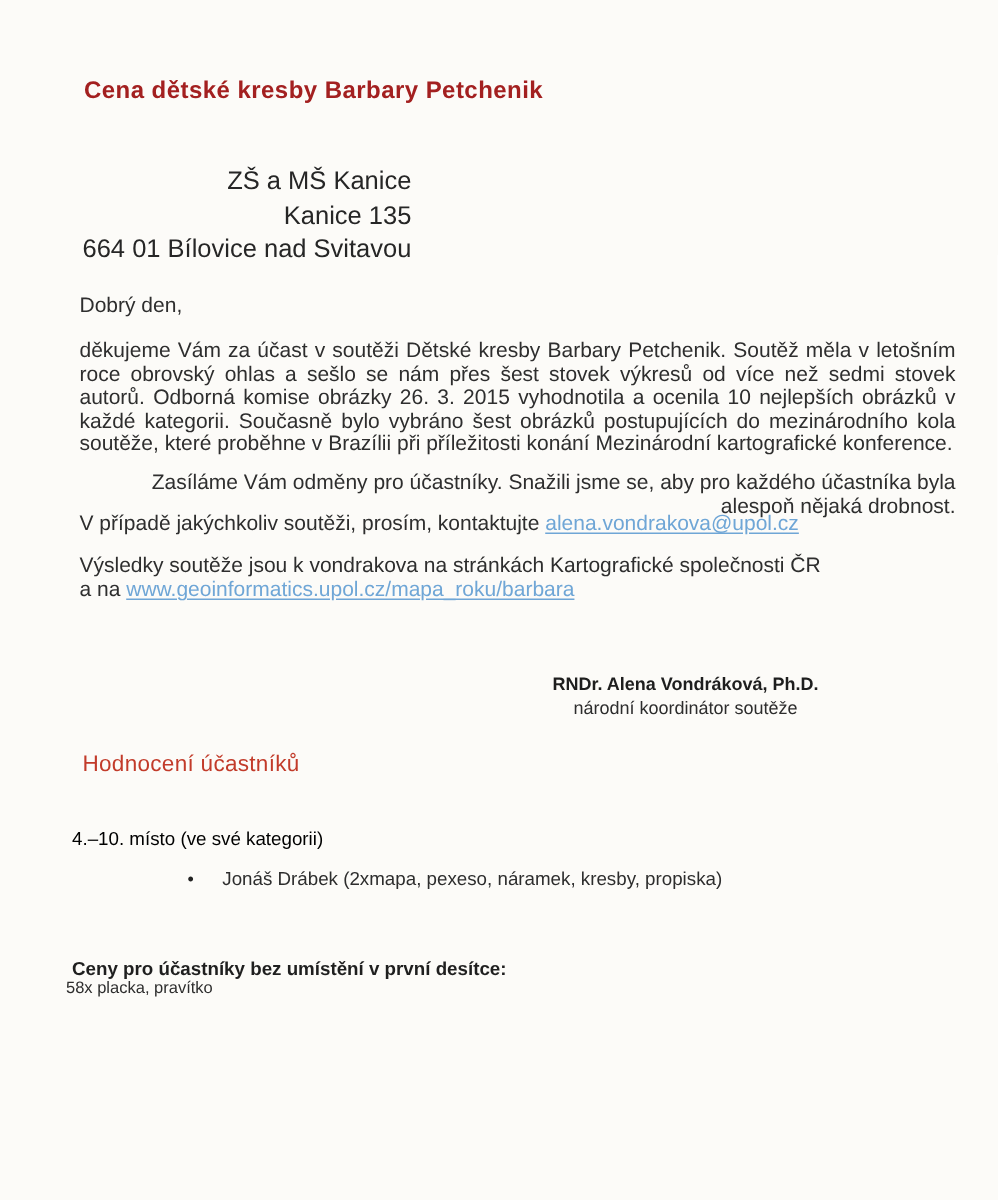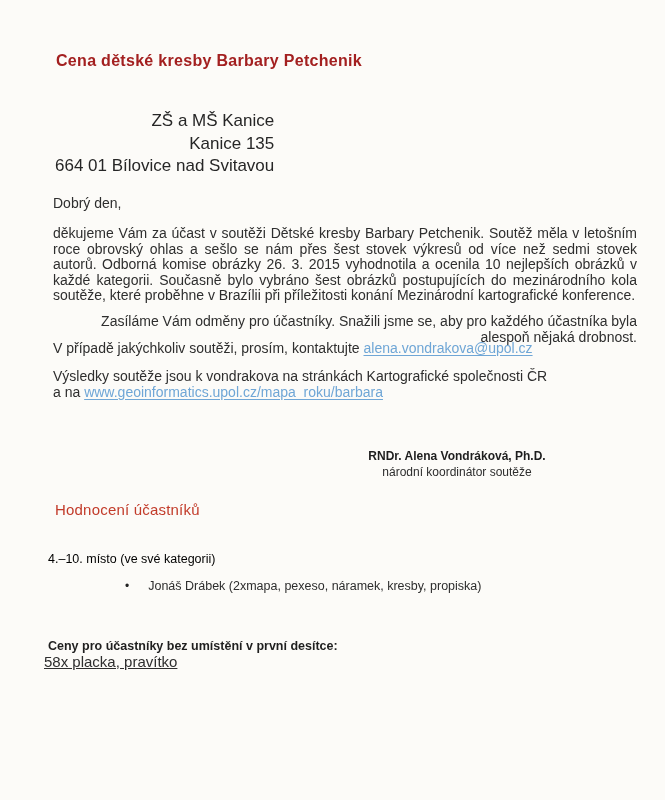--- a/index.html
+++ b/index.html
@@ -93,23 +93,22 @@
     position: absolute;
     left: 48px; top: 627px;
     font-size: 12.5px;
     font-weight: bold;
     color: #1f1f1f;
     margin-top: 12px;
   }
   .prizes-text {
     position: absolute;
     left: 44px; top: 653px;
-    font-size: 15px;
+    font-size: 11px;
     color: #2e2e2e;
-    text-decoration: underline;
   }
 </style>
 </head>
 <body>
 
 <div class="page">
 
   <h1 class="letter-title">Cena dětské kresby Barbary Petchenik</h1>
 
   <div class="address">

